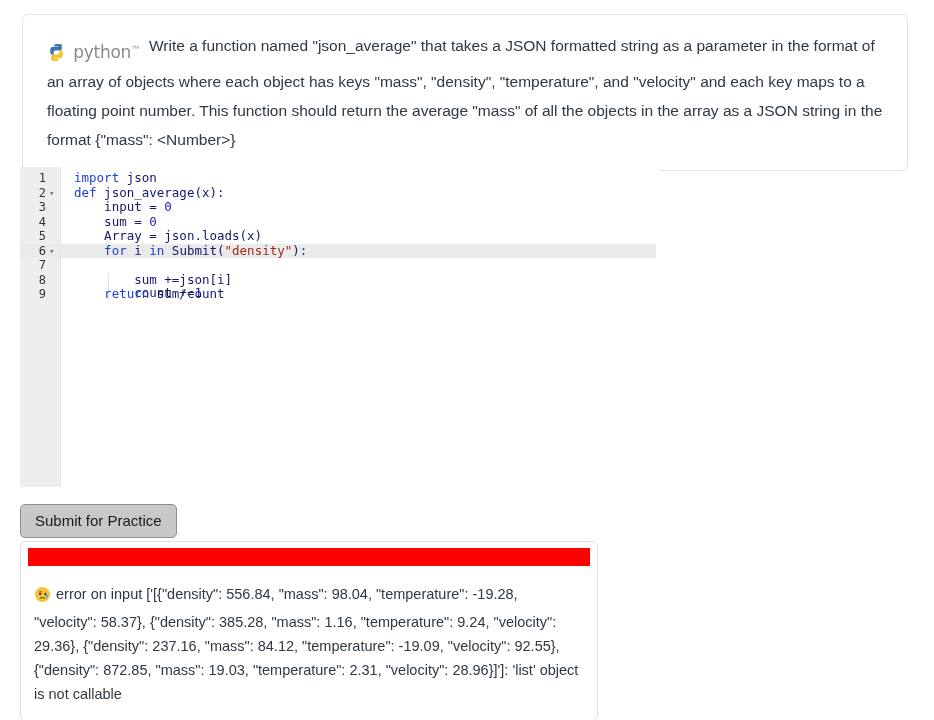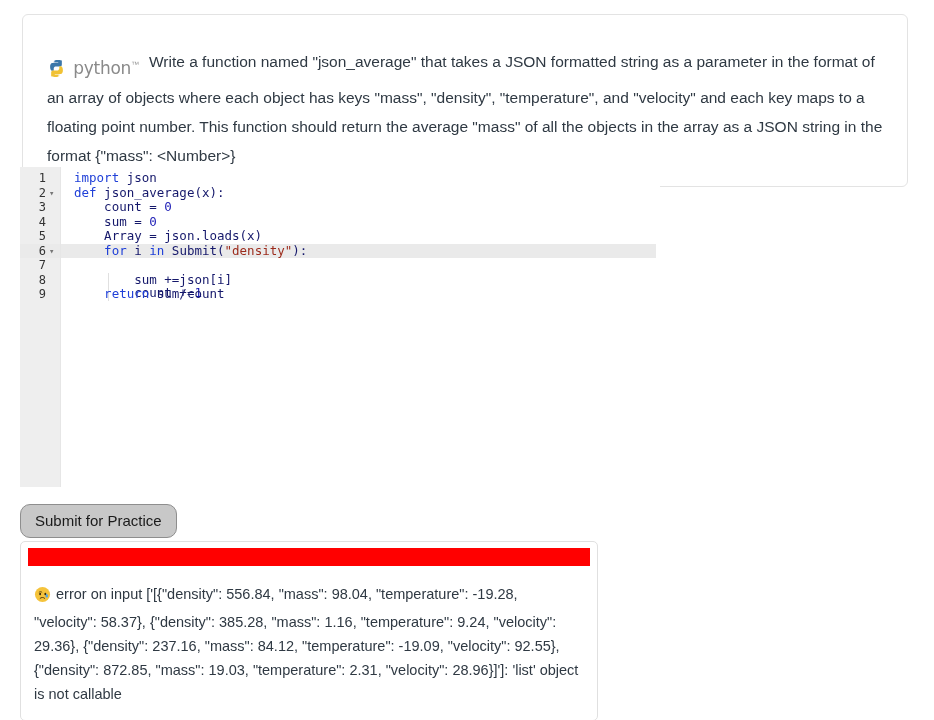--- a/index.html
+++ b/index.html
@@ -19,21 +19,21 @@
   
   .prompt-panel {
     position: absolute;
     left: 22px;
     top: 14px;
     width: 886px;
     box-sizing: border-box;
     border: 1px solid #e3e3e3;
     border-radius: 6px;
     background: #ffffff;
-    padding: 32px 18px 16px 24px;
+    padding: 16px 18px 16px 24px;
     box-shadow: 0 0 0 0 rgba(0,0,0,0);
   }
   .prompt-body {
     font-size: 15.5px;
     line-height: 29px;
     color: #2f3943;
     text-align: left;
   }
   .py-logo {
     display: inline-block;
@@ -133,21 +133,21 @@
   }
 
   
   .submit-btn {
     position: absolute;
     left: 20px;
     top: 504px;
     padding: 7px 14px 8px 14px;
     background: #c8c8c8;
     border: 1px solid #8e8e8e;
-    border-radius: 10px;
+    border-radius: 5px;
     font-family: "Liberation Sans", sans-serif;
     font-size: 15px;
     color: #1a1a1a;
     cursor: pointer;
   }
 
   
   .result-panel {
     position: absolute;
     left: 20px;
@@ -207,21 +207,21 @@
       <div class="ln" style="position: absolute; left: 0px; top: 120px; width: 40px;"><span class="ln-no">9</span></div>
     </div>
   <div class="code-area" id="code-lines">
       <div class="row" style="position: absolute; left: 0px; top: 4px; width: 595px;">
         <span class="code-text"><span class="kw">import</span><span class="fn"> json</span></span>
       </div>
       <div class="row" style="position: absolute; left: 0px; top: 18.5px; width: 595px;">
         <span class="code-text"><span class="kw">def</span><span class="fn"> json_average(x):</span></span>
       </div>
       <div class="row" style="position: absolute; left: 0px; top: 33px; width: 595px;">
-        <span class="code-text"><span class="fn">    count = </span><span class="num">0</span></span>
+        <span class="code-text"><span class="fn">    input = </span><span class="num">0</span></span>
       </div>
       <div class="row" style="position: absolute; left: 0px; top: 47.5px; width: 595px;">
         <span class="code-text"><span class="fn">    sum = </span><span class="num">0</span></span>
       </div>
       <div class="row" style="position: absolute; left: 0px; top: 62px; width: 595px;">
         <span class="code-text"><span class="fn">    Array = json.loads(x)</span></span>
       </div>
       <div class="row hl" style="position: absolute; left: 0px; top: 76.5px; width: 595px;">
         <span class="indent-guide" style="left: 47px;"></span>
         <span class="code-text"><span class="fn">    </span><span class="kw">for</span><span class="fn"> i </span><span class="kw">in</span><span class="fn"> Submit(</span><span class="str">"density"</span><span class="fn">):</span></span>

